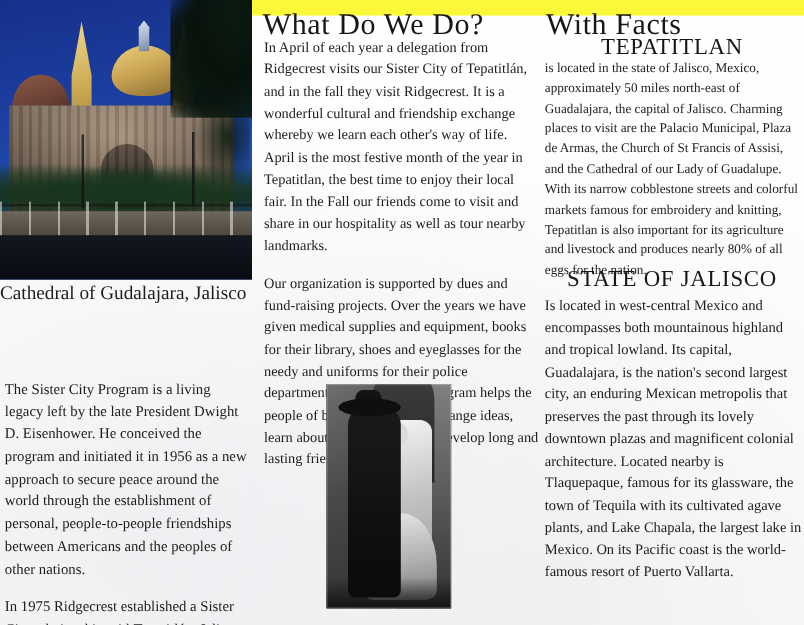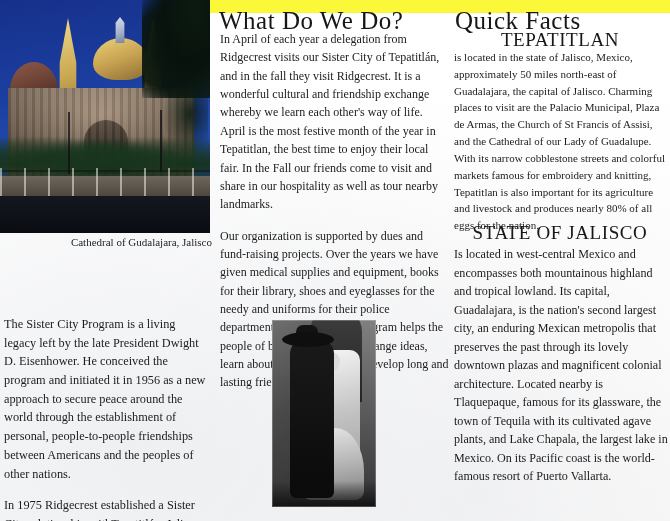--- a/index.html
+++ b/index.html
@@ -183,22 +183,22 @@
     text-align: center;
     letter-spacing: .6px;
     color: #171717;
     margin: 0;
     line-height: 1.15;
   }
   .photo-caption {
     position: absolute;
     left: 0; top: 236px;
     width: 212px;
-    text-align: right;
-    font-size: 11px;
+    text-align: left;
+    font-size: 16px;
     color: #1d1d1d;
   }
   .left-heading {
     position: absolute;
     left: 0; top: 254px;
     width: 212px;
   }
   .left-body {
     position: absolute;
     left: 4px; top: 315px;
@@ -386,21 +386,21 @@
     <div class="d-skirt"></div>
     <div class="d-face"></div>
     <div class="d-man"></div>
     <div class="d-hat-top"></div>
     <div class="d-hat"></div>
     <div class="d-shadow"></div>
     <div class="d-frame"></div>
   </div>
 
   <div class="right-heading-1">
-    <div class="h-display">Quick Facts</div>
+    <div class="h-display">With Facts</div>
   </div>
 
   <div class="right-sub-1">
     <div class="h-caps">TEPATITLAN</div>
   </div>
 
   <div class="right-body-1">
     <p>is located in the state of Jalisco, Mexico, approximately 50 miles north-east of Guadalajara, the capital of Jalisco. Charming places to visit are the Palacio Municipal, Plaza de Armas, the Church of St Francis of Assisi, and the Cathedral of our Lady of Guadalupe.  With its  narrow cobblestone streets and colorful markets famous for embroidery and knitting, Tepatitlan is also important for its agriculture and livestock and produces nearly 80% of all  eggs for the nation.</p>
   </div>
 

